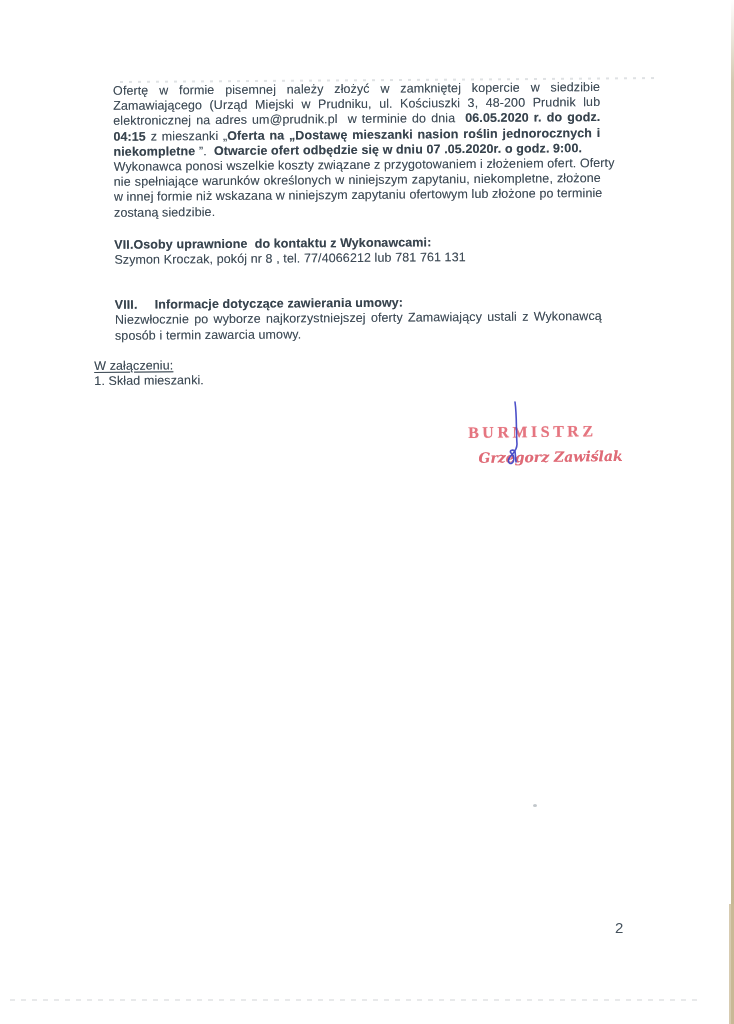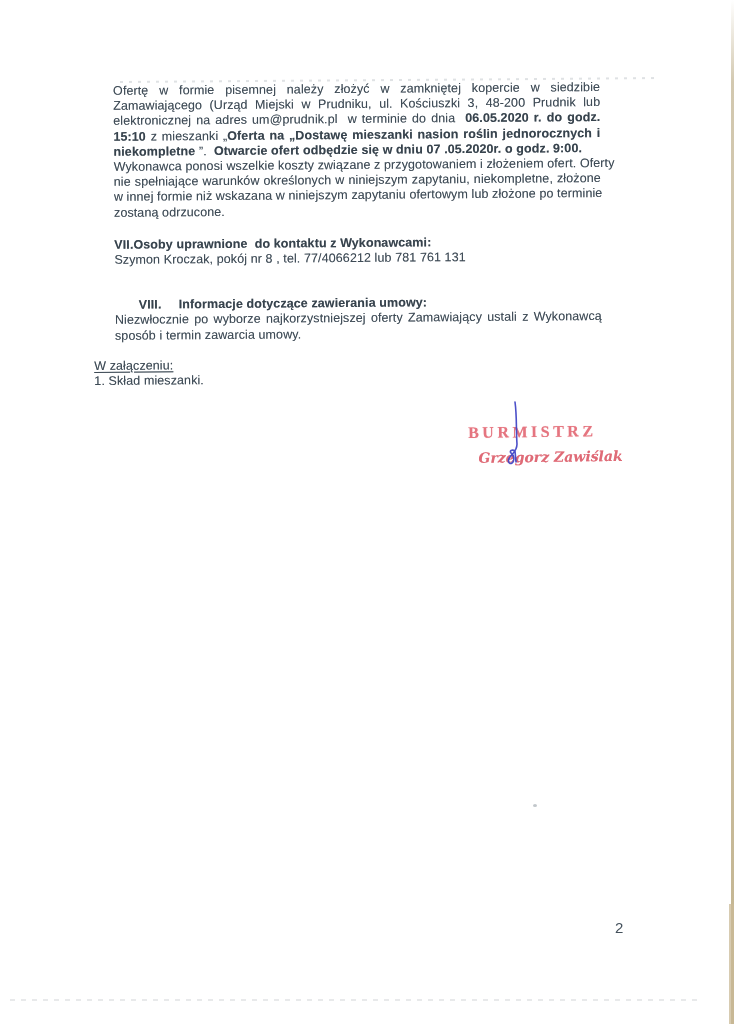--- a/index.html
+++ b/index.html
@@ -15,21 +15,21 @@
     transform:rotate(-0.45deg); transform-origin:0 0;
     text-shadow:0 0 .6px rgba(62,75,86,.45);
   }
   .indent { margin-left:21px; width:487px; }
   .jline { text-align:justify; text-align-last:justify; white-space:nowrap; }
   .lline { text-align:left; white-space:nowrap; }
   .bd { font-weight:700; color:#37434d; }
   .sec7 { margin-top:17px; }
   .sec8 { margin-top:30px; }
   .sec-h { font-weight:700; color:#37434d; white-space:nowrap; }
-  .sec8-num { display:inline-block; width:40px;margin-left:24px; }
+  .sec8-num { display:inline-block; width:40px; }
   .attach { margin-top:15px; }
   .attach-h { text-decoration:underline; text-underline-offset:2px; white-space:nowrap; }
   
   .stamp {
     position:absolute; left:468px; top:424px;
     transform:rotate(-0.8deg); transform-origin:0 0;
   }
   .stamp-title {
     font-family:"Liberation Serif","DejaVu Serif",serif;
     font-size:16px; font-weight:700; letter-spacing:3.5px;
@@ -70,29 +70,29 @@
 <div class="page">
 
   <div class="noise-top"></div>
 
   <div class="content">
 
     <div class="indent">
       <div class="jline"><span>Ofertę w formie pisemnej należy złożyć w zamkniętej kopercie w siedzibie</span></div>
       <div class="jline"><span>Zamawiającego (Urząd Miejski w Prudniku, ul. Kościuszki 3, 48-200 Prudnik lub</span></div>
       <div class="jline"><span>elektronicznej na adres um@prudnik.pl &nbsp;w terminie do dnia &nbsp;</span><span class="bd">06.05.2020 r. do godz.</span></div>
-      <div class="jline"><span class="bd">15:10</span><span> z mieszanki „</span><span class="bd">Oferta na „Dostawę mieszanki nasion roślin jednorocznych i</span></div>
+      <div class="jline"><span class="bd">04:15</span><span> z mieszanki „</span><span class="bd">Oferta na „Dostawę mieszanki nasion roślin jednorocznych i</span></div>
       <div class="lline"><span class="bd">niekompletne</span><span> ”. &nbsp;</span><span class="bd">Otwarcie ofert odbędzie się w dniu 07 .05.2020r. o godz. 9:00.</span></div>
     </div>
 
     <div class="indent">
       <div class="jline"><span>Wykonawca ponosi wszelkie koszty związane z przygotowaniem i złożeniem ofert. Oferty</span></div>
       <div class="jline"><span>nie spełniające warunków określonych w niniejszym zapytaniu, niekompletne, złożone</span></div>
       <div class="jline"><span>w innej formie niż wskazana w niniejszym zapytaniu ofertowym lub złożone po terminie</span></div>
-      <div class="lline"><span>zostaną odrzucone.</span></div>
+      <div class="lline"><span>zostaną siedzibie.</span></div>
     </div>
 
     <div class="indent sec7">
       <div class="sec-h">VII.Osoby uprawnione &nbsp;do kontaktu z Wykonawcami:</div>
       <div class="lline">Szymon Kroczak, pokój nr 8 , tel. 77/4066212 lub 781 761 131</div>
     </div>
 
     <div class="indent sec8">
       <div class="sec-h"><span class="sec8-num">VIII.</span><span>Informacje dotyczące zawierania umowy:</span></div>
       <div class="jline"><span>Niezwłocznie po wyborze najkorzystniejszej oferty Zamawiający ustali z Wykonawcą</span></div>

